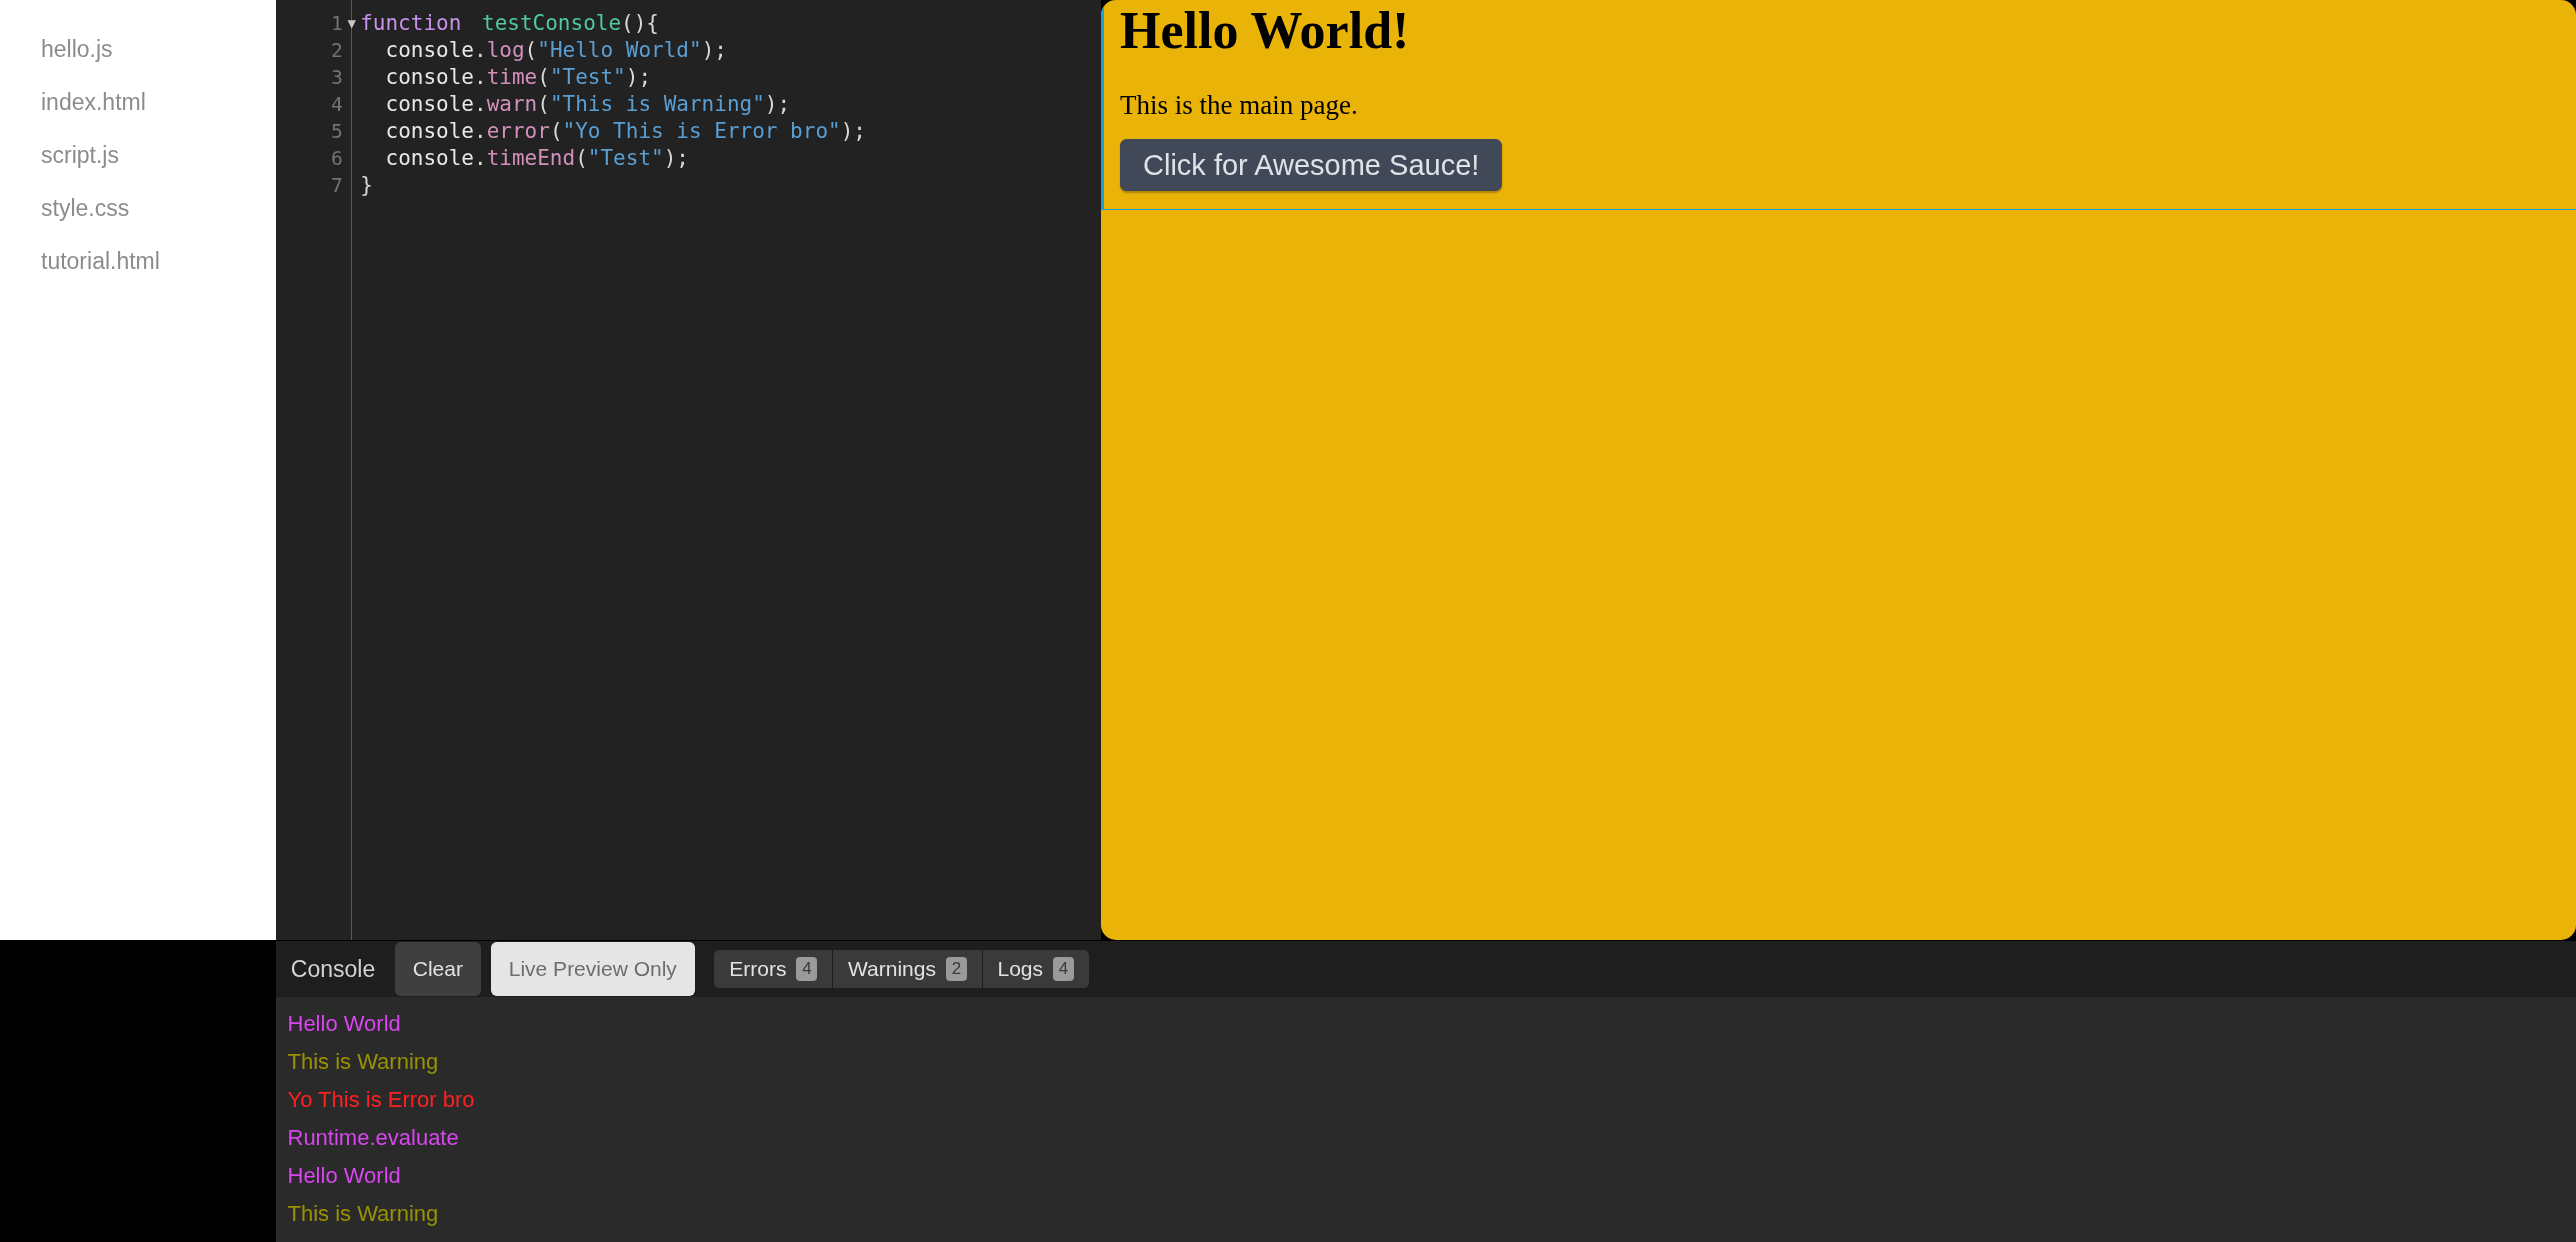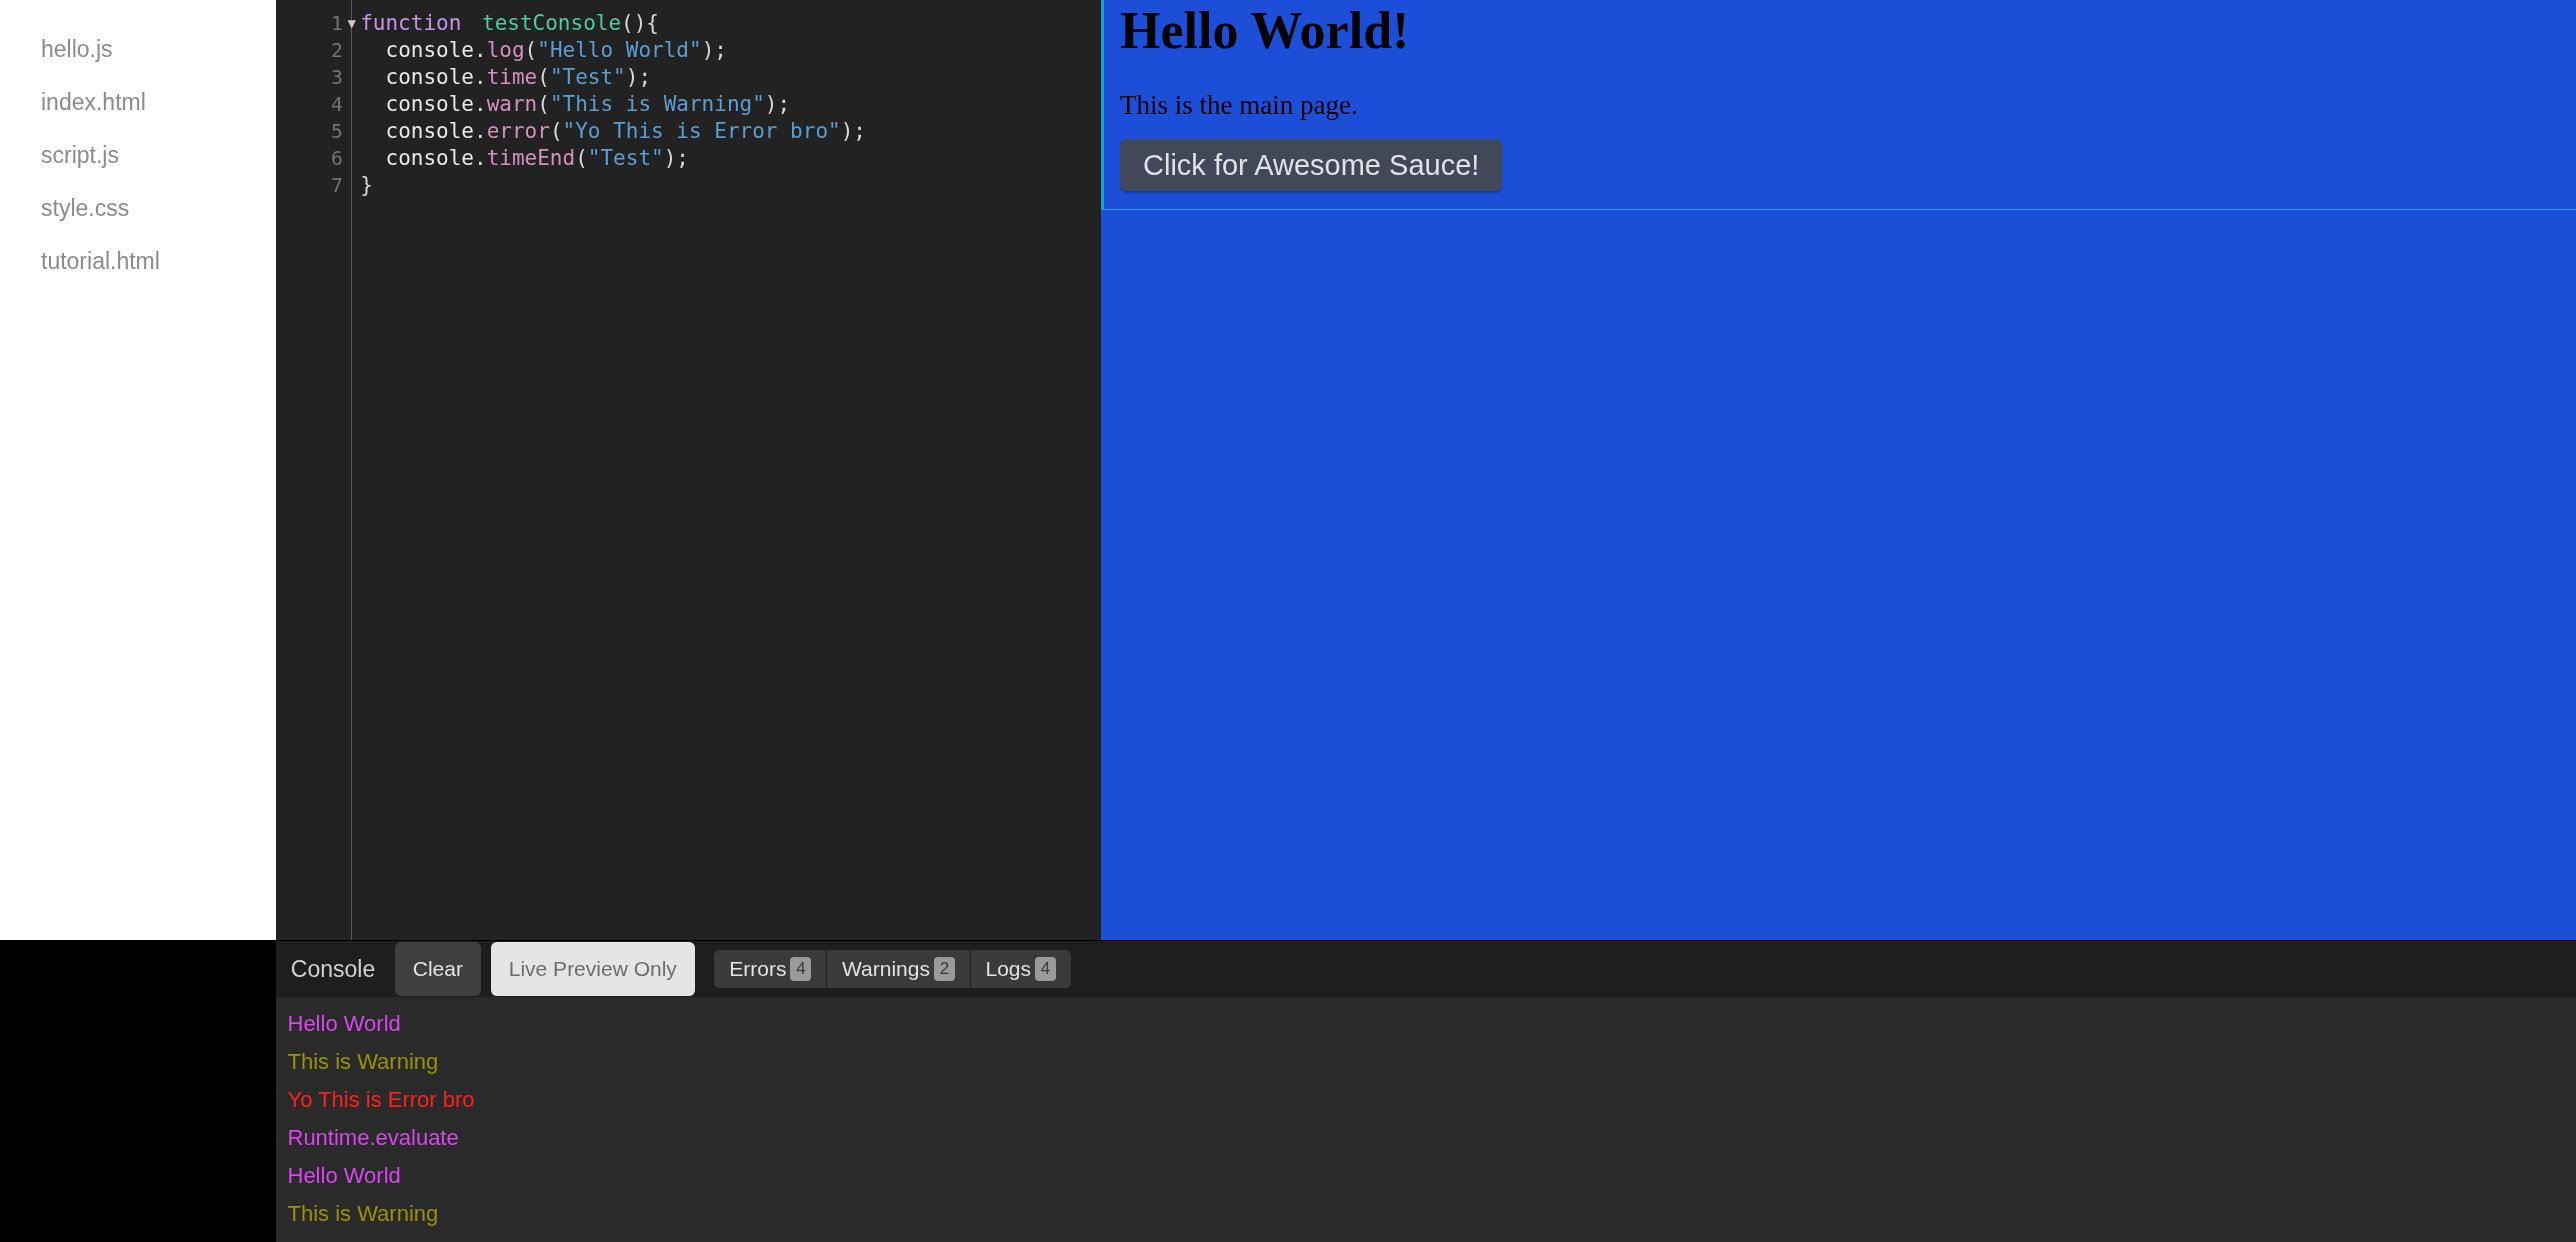--- a/index.html
+++ b/index.html
@@ -91,23 +91,24 @@
   .tok-fn      { color: #4ec9a0; margin-left: 8px; }
   .tok-obj     { color: #e8e8e8; }
   .tok-method  { color: #d291bc; }
   .tok-str     { color: #5a9fd4; }
   .tok-punc    { color: #d8d8d8; }
 
   
   #preview {
     flex: 1 1 auto;
     height: 100%;
-    background: #1d4ed8;
-    position: relative;
-    overflow: hidden;
+    background: #eab308;
+    position: relative;
+    overflow: hidden;
+    border-radius: 15px;
   }
   #preview-content {
     border: 1.6px solid #1b9fe0;
     border-left: 1.6px solid #1b9fe0;
     border-top: none;
     border-right: none;
     border-bottom: 1.6px solid #1b9fe0;
     padding: 0 0 18px 0;
     position: relative;
   }
@@ -186,21 +187,21 @@
   #filter-group {
     display: flex;
     background: #3a3a3a;
     border-radius: 5.7px;
     overflow: hidden;
     margin-left: 9.8px;
   }
   .filter-btn {
     display: flex;
     align-items: center;
-    gap: 4px;
+    gap: 10px;
     height: 38px;
     padding: 0 14.8px;
     background: #3a3a3a;
     color: #e2e2e2;
     border: none;
     border-right: 0.8px solid #1e1e1e;
     font-family: "Liberation Sans", sans-serif;
     font-size: 21px;
     cursor: pointer;
   }

